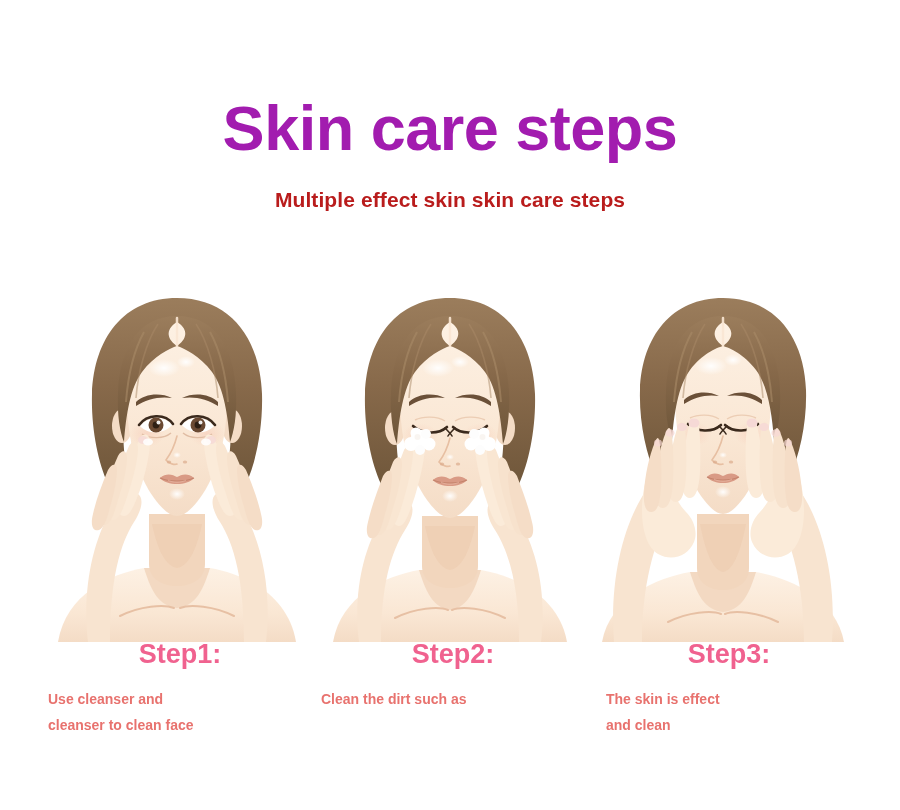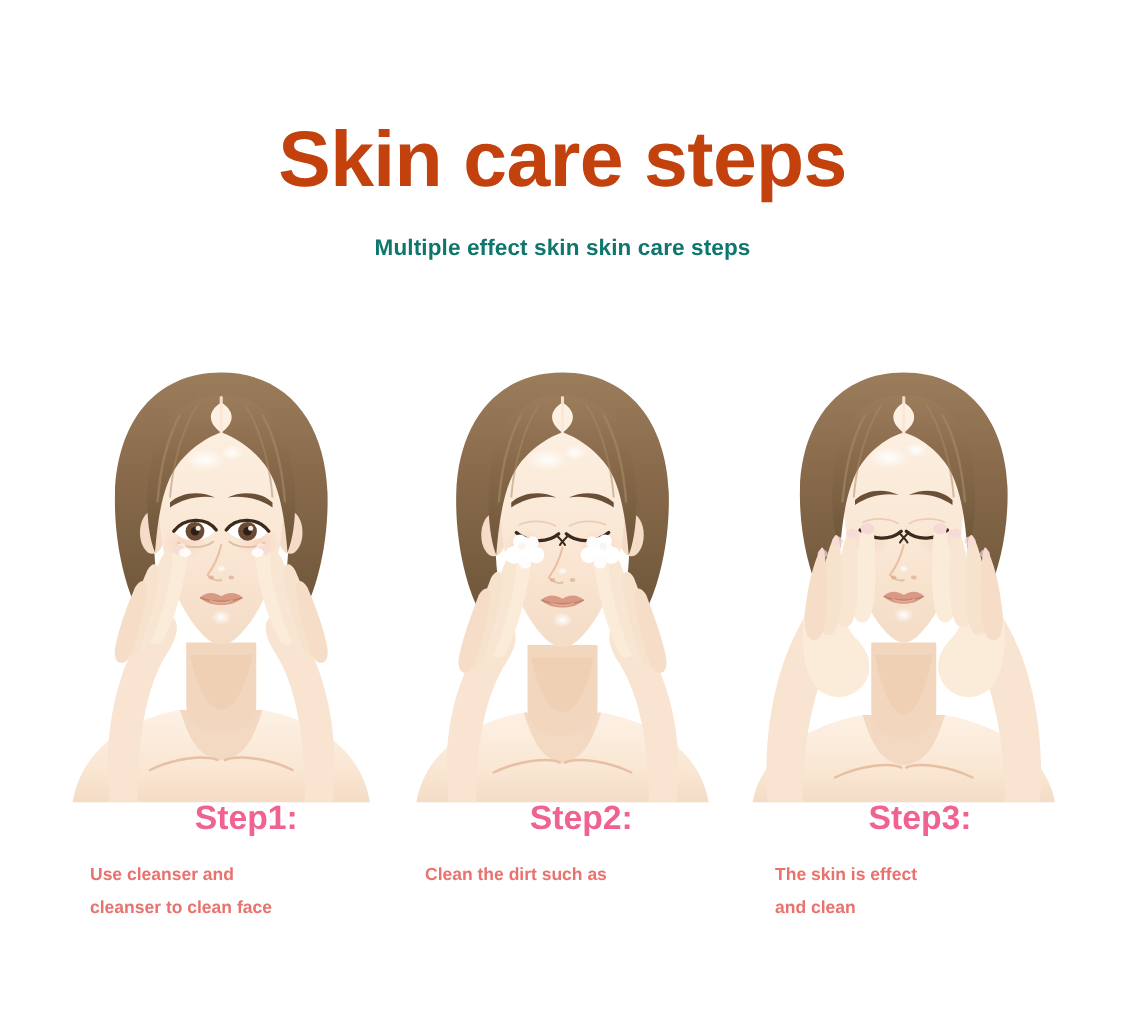--- a/index.html
+++ b/index.html
@@ -30,29 +30,29 @@
     width: 900px;
     text-align: center;
   }
   .main-title {
     margin: 0;
     padding-top: 97px;
     font-size: 63px;
     font-weight: bold;
     letter-spacing: -0.5px;
     line-height: 1.0;
-    color: #c2410c;
+    color: #a21caf;
     font-family: "Liberation Sans", "DejaVu Sans", sans-serif;
   }
   .subtitle {
     margin: 0;
     padding-top: 28px;
-    font-size: 18px;
+    font-size: 21px;
     font-weight: bold;
-    color: #0f766e;
+    color: #b91c1c;
     letter-spacing: 0.1px;
   }
 
   
   .steps-row {
     position: absolute;
     top: 272px;
     left: 0;
     width: 900px;
     height: 370px;
@@ -81,21 +81,20 @@
     width: 900px;
     height: 170px;
     display: flex;
     justify-content: space-between;
     padding: 0 48px;
     box-sizing: border-box;
   }
   .caption-cell {
     width: 258px;
     position: relative;
-    margin-left: 24px;
   }
   .step-label {
     text-align: center;
     font-size: 27px;
     font-weight: bold;
     color: #f0628f;
     line-height: 1.1;
     margin: 0;
     padding-left: 6px;
   }

